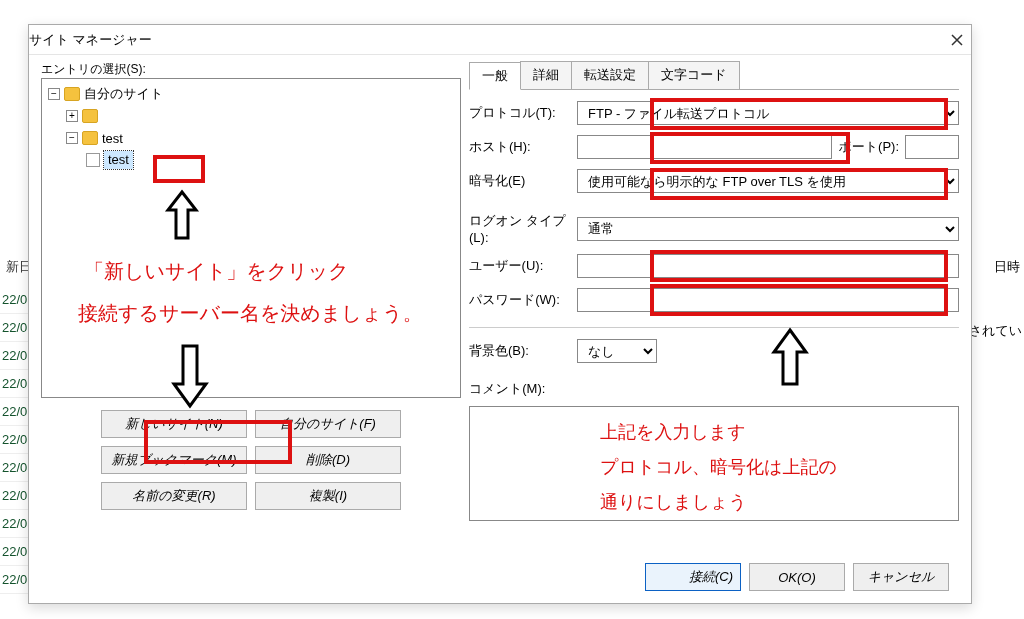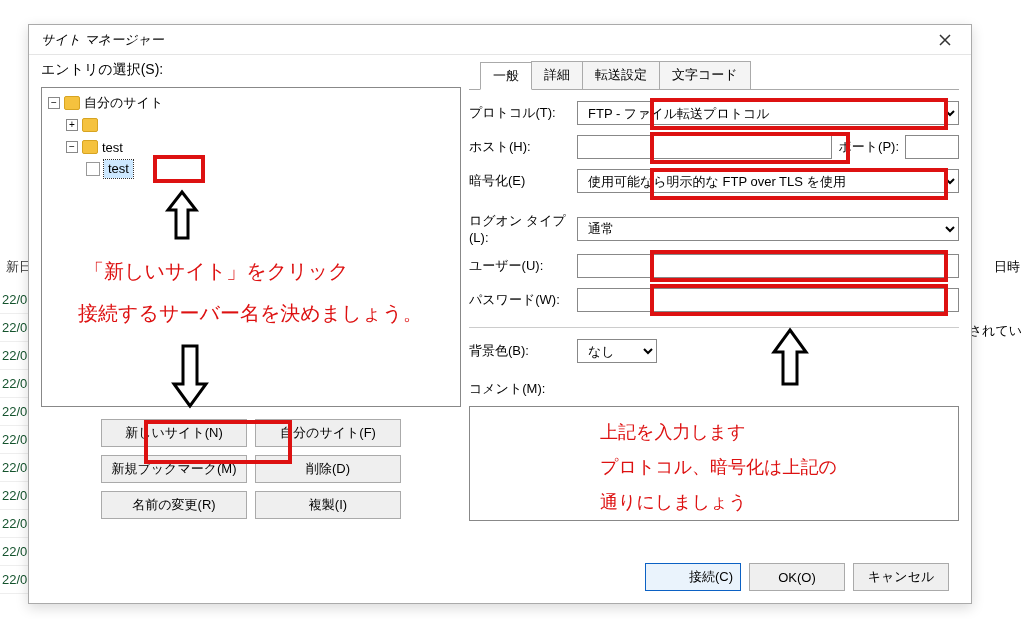--- a/index.html
+++ b/index.html
@@ -1,40 +1,40 @@
 <!DOCTYPE html>
 <html><head>
 <meta charset="utf-8">
 <style>
   * { box-sizing: border-box; margin: 0; padding: 0; font-family: "Meiryo", "Yu Gothic", sans-serif; }
   body { width: 1024px; height: 619px; background: #fff; position: relative; overflow: hidden; font-size: 13px; color: #000; }
   .bg-col { position: absolute; left: 0; top: 255px; width: 50px; }
   .bg-row { height: 28px; line-height: 28px; font-size: 13px; color: #14532d; padding-left: 2px; border-bottom: 1px solid #eee; }
   .bg-header { position:absolute; left:6px; top:258px; font-size:13px; color:#333; }
   .dialog { position: absolute; left: 28px; top: 24px; width: 944px; height: 580px; background: #fff; border: 1px solid #aaa; box-shadow: 0 4px 12px rgba(0,0,0,0.15);}
-  .titlebar { height: 30px; line-height: 30px; padding: 0 12px; display: flex; justify-content: space-between; align-items: center; background: #fff; border-bottom: 1px solid #e5e5e5; font-style: italic;}
+  .titlebar { height: 30px; line-height: 30px; padding: 0 0; display: flex; justify-content: space-between; align-items: center; background: #fff; border-bottom: 1px solid #e5e5e5;}
   .close-x { width: 28px; height: 20px; display: flex; align-items: center; justify-content: center; cursor: pointer;}
   .close-x svg { width: 12px; height: 12px; }
   .content { display: flex; padding: 6px 12px 0 12px; height: calc(100% - 30px); }
   .left-pane { width: 420px; display: flex; flex-direction: column; }
   .right-pane { flex: 1; display: flex; flex-direction: column; padding-left: 8px;}
-  .tree-label { margin-bottom: 8px; font-size: 14px; }
+  .tree-label { margin-bottom: 0; font-size: 12px; }
   .tree-box { border: 1px solid #888; height: 320px; background: #fff; padding: 4px 6px; position: relative;}
   .tree-row { display: flex; align-items: center; height: 22px; font-size: 13px;}
   .twisty { width: 12px; height: 12px; border: 1px solid #888; display: inline-flex; align-items: center; justify-content: center; font-size: 10px; margin-right: 4px; line-height: 1; cursor: pointer; background:#fff;}
   .folder-icon { width: 16px; height: 14px; background: #f5c23e; border-radius: 2px; margin-right: 4px; display:inline-block; border:1px solid #d7a422;}
   .leaf-icon { width: 14px; height: 14px; border: 1px solid #999; background: #fff; margin-right: 4px; display:inline-block;}
   .indent-1 { margin-left: 18px; }
   .indent-2 { margin-left: 38px; }
   .tree-selected { background: #cde8ff; outline: 1px dotted #333; padding: 0 4px; line-height: 18px; display:inline-block;}
   .btn-grid { display: grid; grid-template-columns: 1fr 1fr; gap: 8px 8px; margin-top: 12px; padding: 0 60px;}
-  .win-btn { height: 28px; border: 1px solid #aaa; background: #efefef; font-size: 13px; display:flex; align-items:center; justify-content:center; cursor:pointer;}
+  .win-btn { height: 28px; border: 1px solid #aaa; background: #efefef; font-size: 13px; display:flex; align-items:center; justify-content:center; cursor:pointer;font-style:italic;}
   .tabs { display: flex; border-bottom: 1px solid #aaa; margin-bottom: 10px;}
   .tab { padding: 4px 12px; border: 1px solid #aaa; border-bottom: none; background: #f4f4f4; margin-right: -1px; font-size:13px; cursor:pointer;}
-  .tab.active { background: #fff; position: relative; top: 1px; border-bottom: 1px solid #fff; margin-left: 11px;}
+  .tab.active { background: #fff; position: relative; top: 1px; border-bottom: 1px solid #fff;}
   .form-row { display: flex; align-items: center; margin-bottom: 8px; min-height: 26px;}
   .form-row .lbl { width: 108px; font-size: 13px;}
   .form-row .ctl { flex: 1; display:flex; gap:6px; align-items:center;}
   select, input[type=text], input[type=password], textarea { border: 1px solid #888; height: 24px; padding: 2px 6px; font-size: 13px; background: #fff;}
   select { width: 100%; }
   textarea { width: 100%; height: 115px; resize:none;}
   .footer-btns { position:absolute; right: 22px; bottom: 12px; display: flex; gap: 8px;}
   .footer-btns .win-btn { width: 96px;}
   .footer-btns .win-btn.primary { border: 1px solid #0b61c4; background: #eaf3fc; padding-left: 36px;}
   

